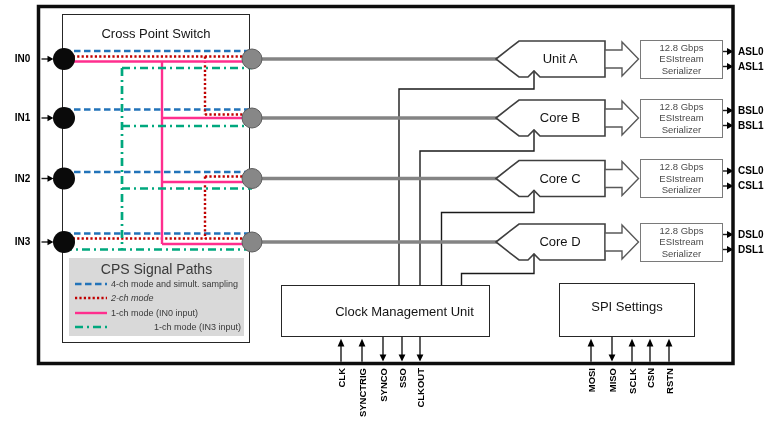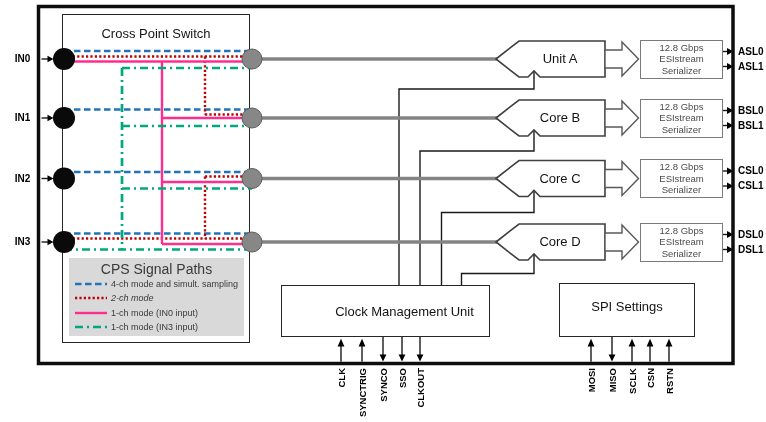--- a/index.html
+++ b/index.html
@@ -227,21 +227,21 @@
           <line class="p2" x1="0" y1="3" x2="32" y2="3"></line>
         </svg>
       <span class="txt">2-ch mode</span>
     </div>
     <div class="legend-row" style="top:48px;">
       <svg width="32" height="6">
           <line class="p1a" x1="0" y1="3" x2="32" y2="3"></line>
         </svg>
       <span class="txt">1-ch mode (IN0 input)</span>
     </div>
-    <div class="legend-row" style="top:62.5px;">
+    <div class="legend-row" style="top:62.5px;gap:43px;">
       <svg width="32" height="6">
           <line class="p1b" x1="0" y1="3" x2="32" y2="3"></line>
         </svg>
       <span class="txt">1-ch mode (IN3 input)</span>
     </div>
   </div>
 
   <div class="pin-lbl" style="left:335.5px;">CLK</div>
   <div class="pin-lbl" style="left:356.5px;">SYNCTRIG</div>
   <div class="pin-lbl" style="left:377.5px;">SYNCO</div>

